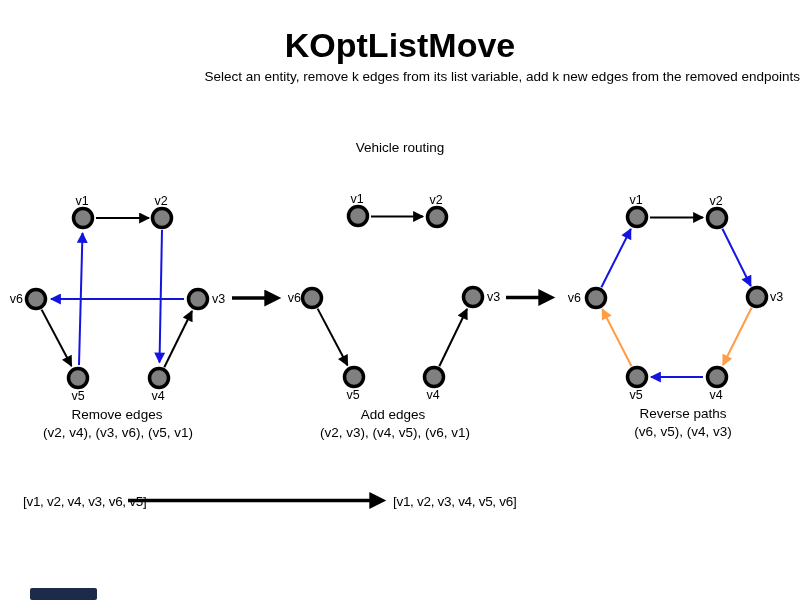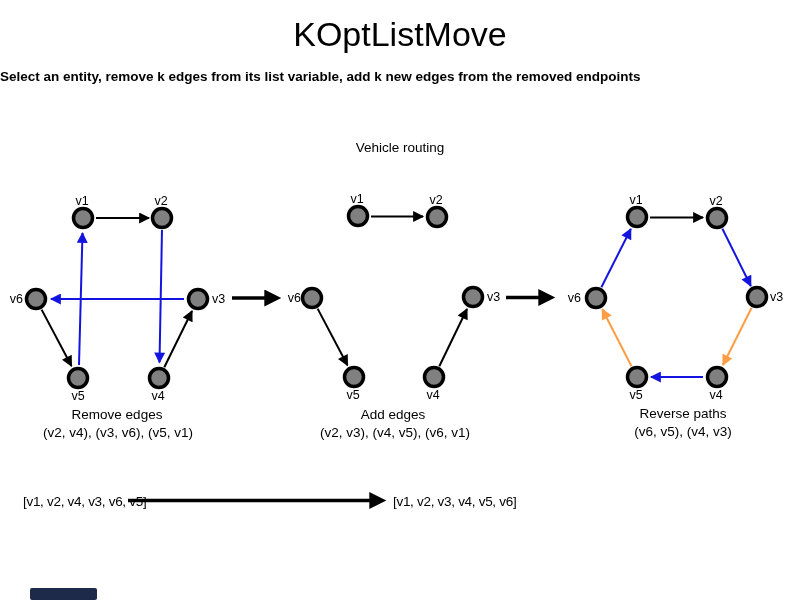--- a/index.html
+++ b/index.html
@@ -1,20 +1,20 @@
 <!DOCTYPE html>
 <html><head>
 <meta charset="utf-8">
 <style>
   html,body{margin:0;padding:0;background:#fff;}
   .stage{position:relative;width:800px;height:600px;background:#ffffff;overflow:hidden;
          font-family:"Liberation Sans",sans-serif;color:#000;}
-  .title{position:absolute;left:0;right:0;top:15px;text-align:center;
-         font-size:34px;font-weight:400;letter-spacing:0;}
-  .subtitle{position:absolute;left:0;right:0;top:69px;text-align:left;font-size:13.5px;font-weight:bold;}
+  .title{position:absolute;left:0;right:0;top:26px;text-align:center;
+         font-size:34px;font-weight:700;letter-spacing:0;}
+  .subtitle{position:absolute;left:0;right:0;top:69px;text-align:right;font-size:13.5px;}
   .context{position:absolute;left:0;right:0;top:112px;text-align:center;font-size:13.5px;margin-top:28px;}
   svg.diagram{position:absolute;left:0;top:0;}
   svg text{font-family:"Liberation Sans",sans-serif;fill:#000;}
   .node-label{font-size:12.5px;}
   .caption{font-size:13.5px;}
   .edge-list{font-size:13.5px;}
   .list-text{font-size:13.5px;letter-spacing:-0.3px;}
   .node{stroke:#000;stroke-width:3.5;}
   .edge{fill:none;stroke-width:2;}
   .edge-black{stroke:#000;}

